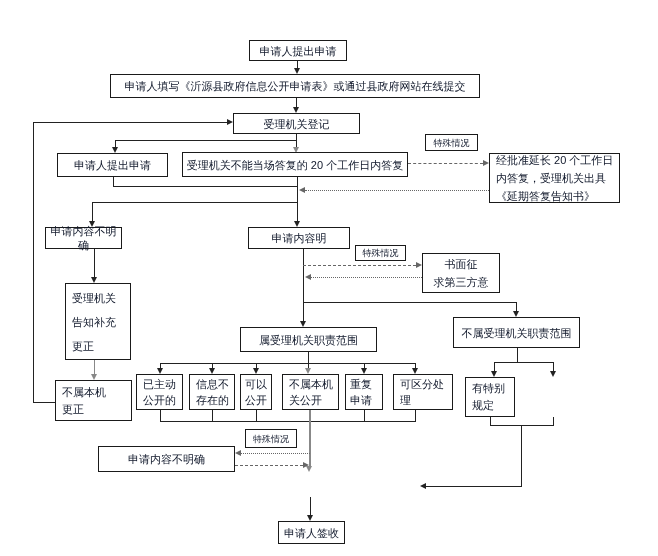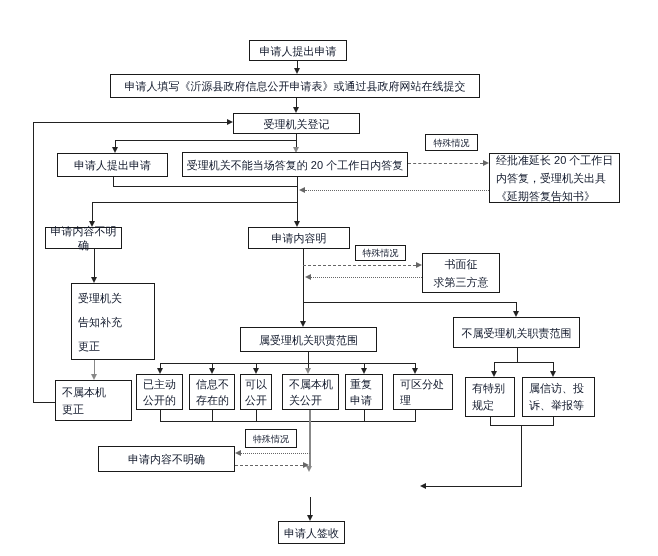--- a/index.html
+++ b/index.html
@@ -134,40 +134,38 @@
   <div class="box" style="left:182px;top:152px;width:226px;height:25px">受理机关不能当场答复的 20 个工作日内答复</div>
   <div class="box ml" style="left:489px;top:153px;width:131px;height:50px;line-height:18px">经批准延长 20 个工作日
 内答复，受理机关出具
 《延期答复告知书》</div>
   <div class="box sm" style="left:425px;top:134px;width:53px;height:17px">特殊情况</div>
   <div class="box" style="left:45px;top:227px;width:77px;height:22px">申请内容不明确</div>
   <div class="box" style="left:248px;top:227px;width:102px;height:22px">申请内容明</div>
   <div class="box sm" style="left:355px;top:245px;width:51px;height:16px">特殊情况</div>
   <div class="box" style="left:422px;top:253px;width:78px;height:40px;line-height:18px">书面征
 求第三方意</div>
-  <div class="box ml" style="left:71px;top:283px;width:84px;height:77px;line-height:24px">受理机关
+  <div class="box ml" style="left:65px;top:283px;width:66px;height:77px;line-height:24px">受理机关
 告知补充
 更正</div>
   <div class="box" style="left:240px;top:327px;width:137px;height:25px">属受理机关职责范围</div>
   <div class="box" style="left:453px;top:317px;width:127px;height:31px">不属受理机关职责范围</div>
   <div class="box ml" style="left:55px;top:380px;width:77px;height:41px">不属本机
 更正</div>
   <div class="box ml" style="left:136px;top:374px;width:47px;height:36px;line-height:16px">已主动
 公开的</div>
   <div class="box ml" style="left:189px;top:374px;width:46px;height:36px;line-height:16px">信息不
 存在的</div>
   <div class="box ml" style="left:240px;top:374px;width:32px;height:36px;line-height:16px;padding-left:4px">可以
 公开</div>
   <div class="box ml" style="left:282px;top:374px;width:57px;height:36px;line-height:16px">不属本机
 关公开</div>
   <div class="box ml" style="left:345px;top:374px;width:38px;height:36px;line-height:16px;padding-left:4px">重复
 申请</div>
   <div class="box ml" style="left:393px;top:374px;width:60px;height:36px;line-height:16px">可区分处
 理</div>
   <div class="box ml" style="left:465px;top:377px;width:50px;height:40px;line-height:17px">有特别
 规定</div>
-  <div class="box ml" style="left:522px;top:377px;width:73px;height:40px;line-height:17px">属信访、投
-诉、举报等</div>
   <div class="box sm" style="left:245px;top:429px;width:52px;height:19px">特殊情况</div>
   <div class="box" style="left:98px;top:446px;width:137px;height:26px">申请内容不明确</div>
   <div class="box" style="left:278px;top:521px;width:67px;height:23px">申请人签收</div>
 
 </div>
 
 </body></html>

